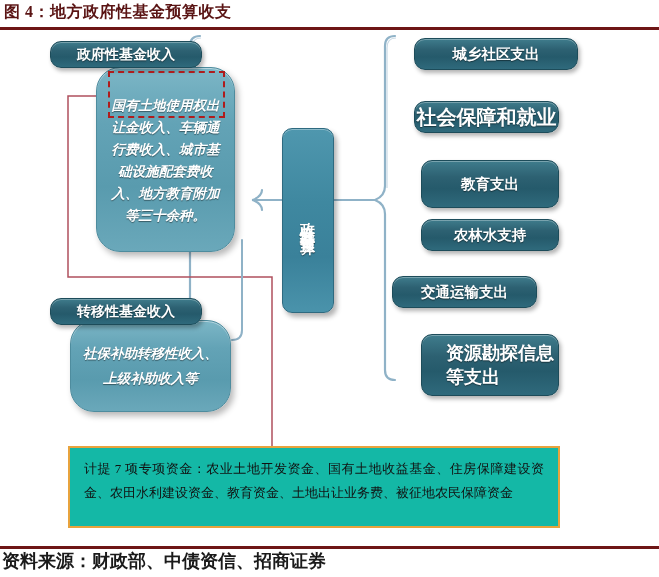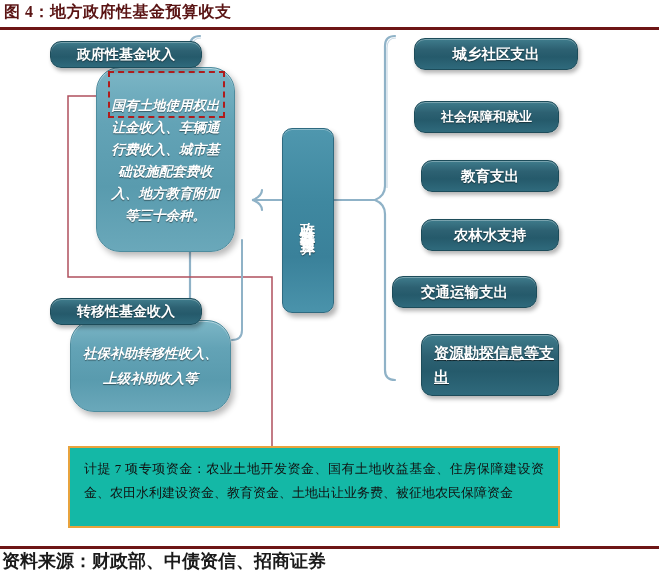--- a/index.html
+++ b/index.html
@@ -109,26 +109,26 @@
   .center-box      { left: 282px; top: 128px; width: 52px; height: 185px; z-index: 5;
                      font-size: 15px; line-height: 22px; }
   .center-box .vtext {
     writing-mode: vertical-rl;
     text-orientation: upright;
     letter-spacing: 3px;
     line-height: 1;
   }
 
   .r1 { left: 414px; top: 38px;  width: 164px; height: 32px; font-size: 14.5px; }
-  .r2 { left: 414px; top: 101px; width: 145px; height: 32px; font-size: 13px; }
-  .r3 { left: 421px; top: 160px; width: 138px; height: 32px; font-size: 14.5px; }
+  .r2 { left: 414px; top: 101px; width: 145px; height: 32px; font-size: 20px; }
+  .r3 { left: 421px; top: 160px; width: 138px; height: 48px; font-size: 14.5px; }
   .r4 { left: 421px; top: 219px; width: 138px; height: 32px; font-size: 14.5px; }
   .r5 { left: 392px; top: 276px; width: 145px; height: 32px; font-size: 14.5px; }
-  .r6 { left: 421px; top: 334px; width: 138px; height: 62px; font-size: 15px;
-        line-height: 24px; justify-content: flex-start; text-align: left; padding-left: 12px; text-decoration: underline; }
+  .r6 { left: 421px; top: 334px; width: 138px; height: 62px; font-size: 18px;
+        line-height: 24px; justify-content: flex-start; text-align: left; padding-left: 24px; }
 
   
   .connectors {
     position: absolute;
     left: 0; top: 0;
     width: 659px; height: 577px;
     pointer-events: none;
     z-index: 2;
   }
 

